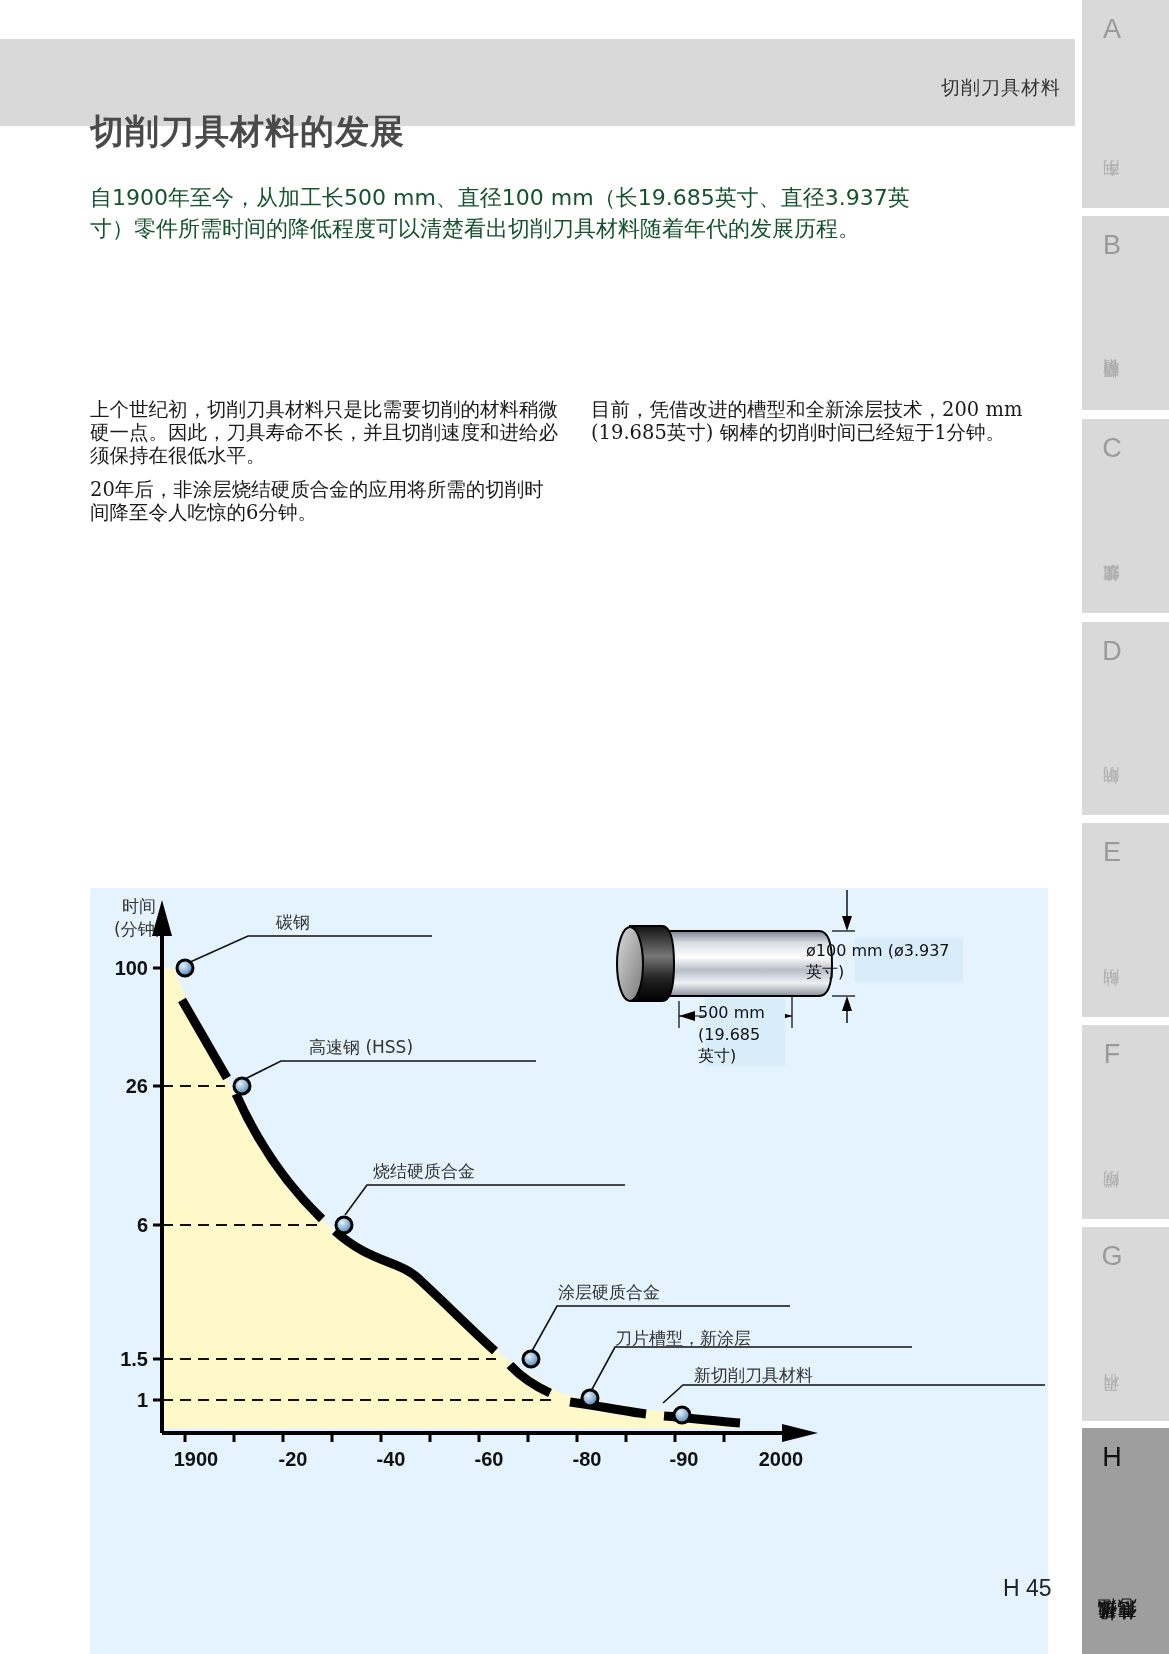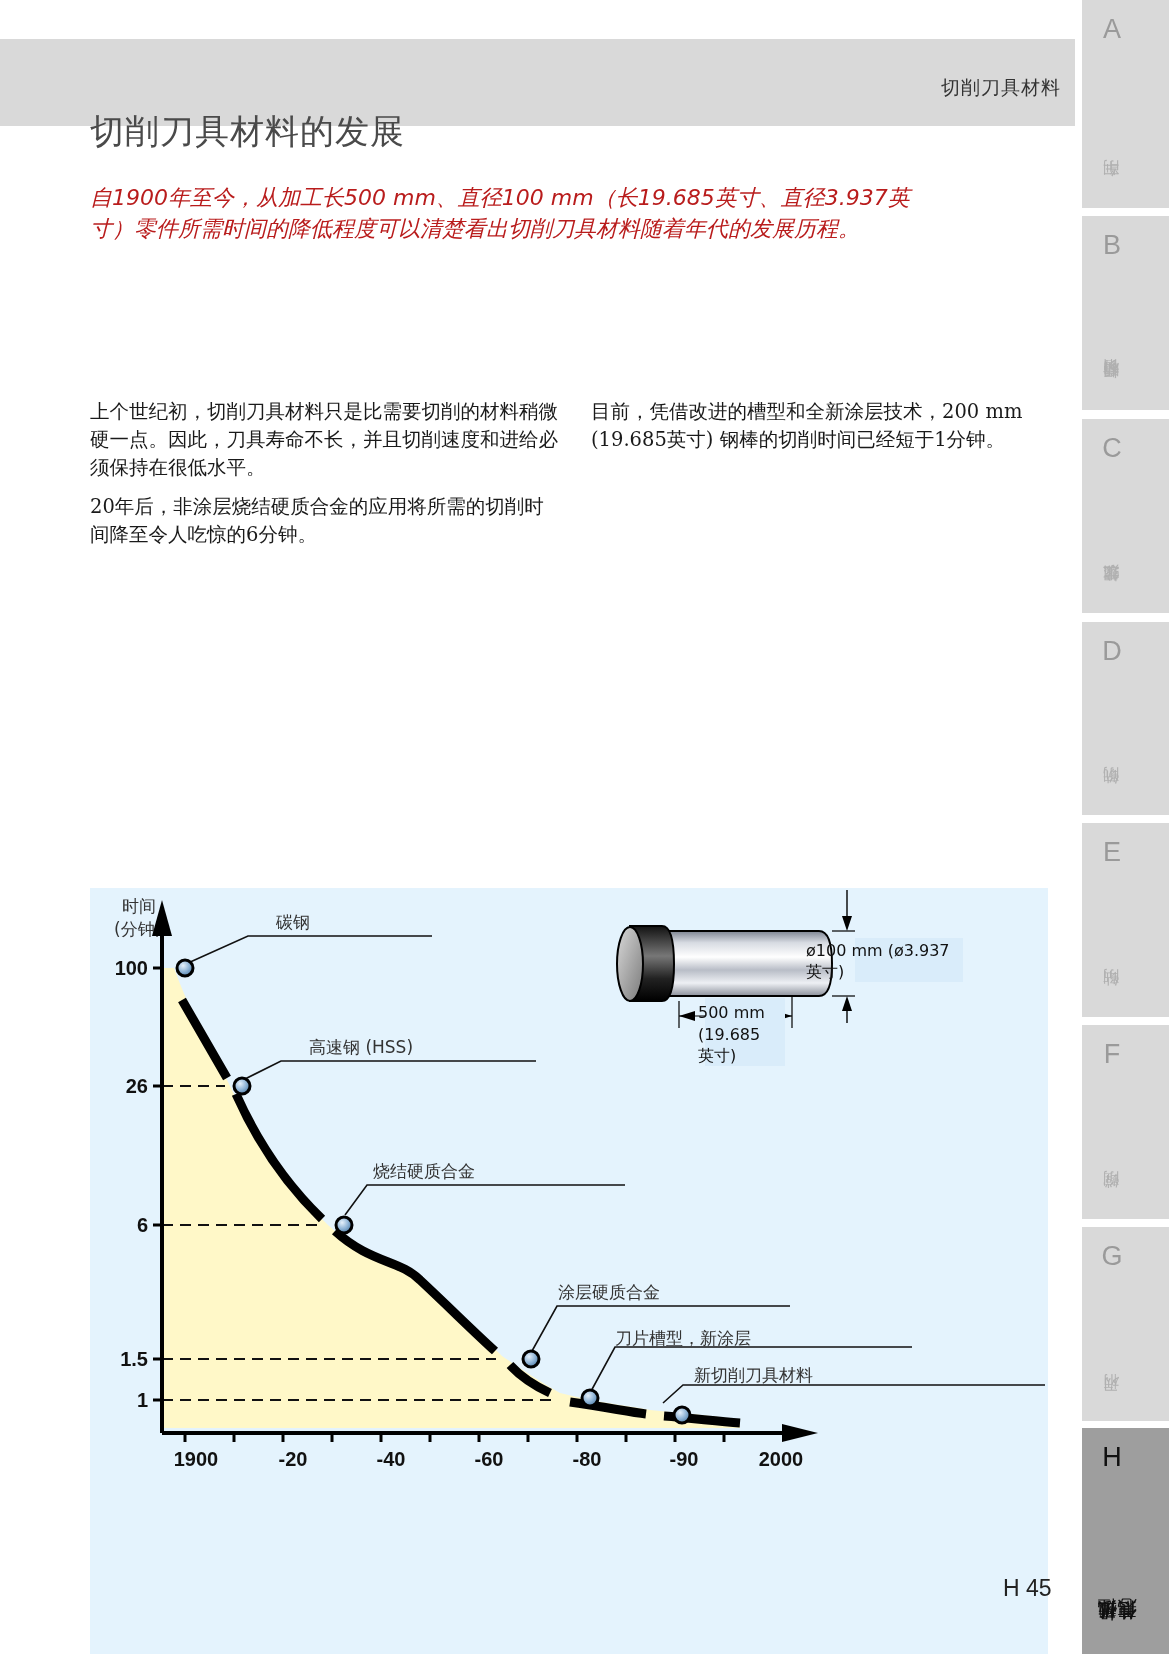--- a/index.html
+++ b/index.html
@@ -1,22 +1,22 @@
 <!DOCTYPE html>
 <html><head>
 <meta charset="utf-8">
 <style>
   html, body { margin:0; padding:0; }
   body { width:1169px; height:1654px; position:relative; background:#ffffff; overflow:hidden;
          font-family:"DejaVu Sans","Liberation Sans",sans-serif; color:#1a1a1a; }
   .header-band { position:absolute; left:0; top:0; width:1075px; height:87px; background:#d9d9d9;margin-top:39px; }
   .header-title { position:absolute; right:14px; top:36px; font-size:19px; color:#333; letter-spacing:1px; }
-  .page-title { position:absolute; left:90px; top:86px; font-size:34px; color:#4a4a4a; font-weight:normal; letter-spacing:1px; }
-  .intro { position:absolute; left:90px; top:182px; width:850px; font-size:22px; line-height:31px; color:#b91c1c;font-style:italic; }
-  .col { position:absolute; top:398px; width:470px; font-family:"DejaVu Serif","Liberation Serif",serif; font-size:19.5px; line-height:28px; color:#1a1a1a; }
+  .page-title { position:absolute; left:90px; top:86px; font-size:34px; color:#4a4a4a; font-weight:bold; letter-spacing:1px; }
+  .intro { position:absolute; left:90px; top:182px; width:850px; font-size:22px; line-height:31px; color:#14532d; }
+  .col { position:absolute; top:398px; width:470px; font-family:"DejaVu Serif","Liberation Serif",serif; font-size:19.5px; line-height:23px; color:#1a1a1a; }
   .col p { margin:0 0 11px 0; }
   .col-left { left:90px; }
   .col-right { left:591px; width:475px; }
 
   .sidebar-tab { position:absolute; left:1082px; width:87px; background:#d9d9d9; }
   .sidebar-tab .letter { position:absolute; left:0; width:60px; text-align:center; top:14px; font-family:"Liberation Sans",sans-serif; font-size:27px; color:#9a9a9a; }
   .sidebar-tab .label { position:absolute; left:20px; bottom:18px; writing-mode:vertical-rl; transform:rotate(180deg); font-size:16px; color:#b0b0b0; letter-spacing:1px; line-height:18px; }
   .sidebar-tab.active { background:#9e9e9e; }
   .sidebar-tab.active .letter { color:#111; }
   .sidebar-tab.active .label { color:#111; font-size:19px; line-height:20px; }

